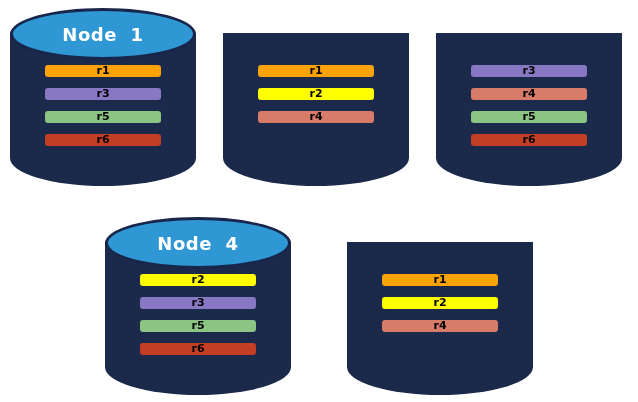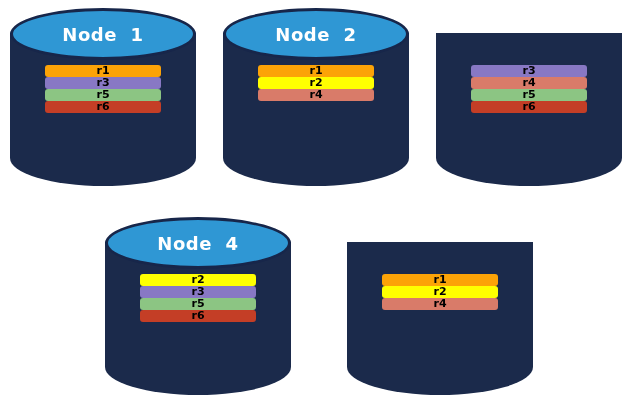--- a/index.html
+++ b/index.html
@@ -54,20 +54,21 @@
     white-space: pre;
   }
   .bars {
     position: absolute;
     top: 57px;
     left: 35px;
     right: 35px;
   }
   .bar {
     height: 12px;
+    margin-bottom: 11px;
     border-radius: 3px;
     text-align: center;
     color: var(--bar-text-color);
     font-weight: bold;
     font-size: 11px;
     line-height: 12px;
   }
 </style>
 </head>
 <body>
@@ -85,23 +86,20 @@
   <div class="bar" style="background: rgb(136, 120, 196);">r3</div>
 
   <div class="bar" style="background: rgb(140, 197, 131);">r5</div>
 
   <div class="bar" style="background: rgb(196, 62, 38);">r6</div>
 </div>
   </div>
 
   <div class="cylinder">
     <div class="cyl-body"></div>
-    <div class="cyl-top">
-      <span class="node-label">Node 2</span>
-    </div>
     <div class="bars">
   <div class="bar" style="background: rgb(252, 163, 7);">r1</div>
 
   <div class="bar" style="background: rgb(255, 255, 0);">r2</div>
 
   <div class="bar" style="background: rgb(217, 123, 105);">r4</div>
 </div>
   </div>
 
   <div class="cylinder">

